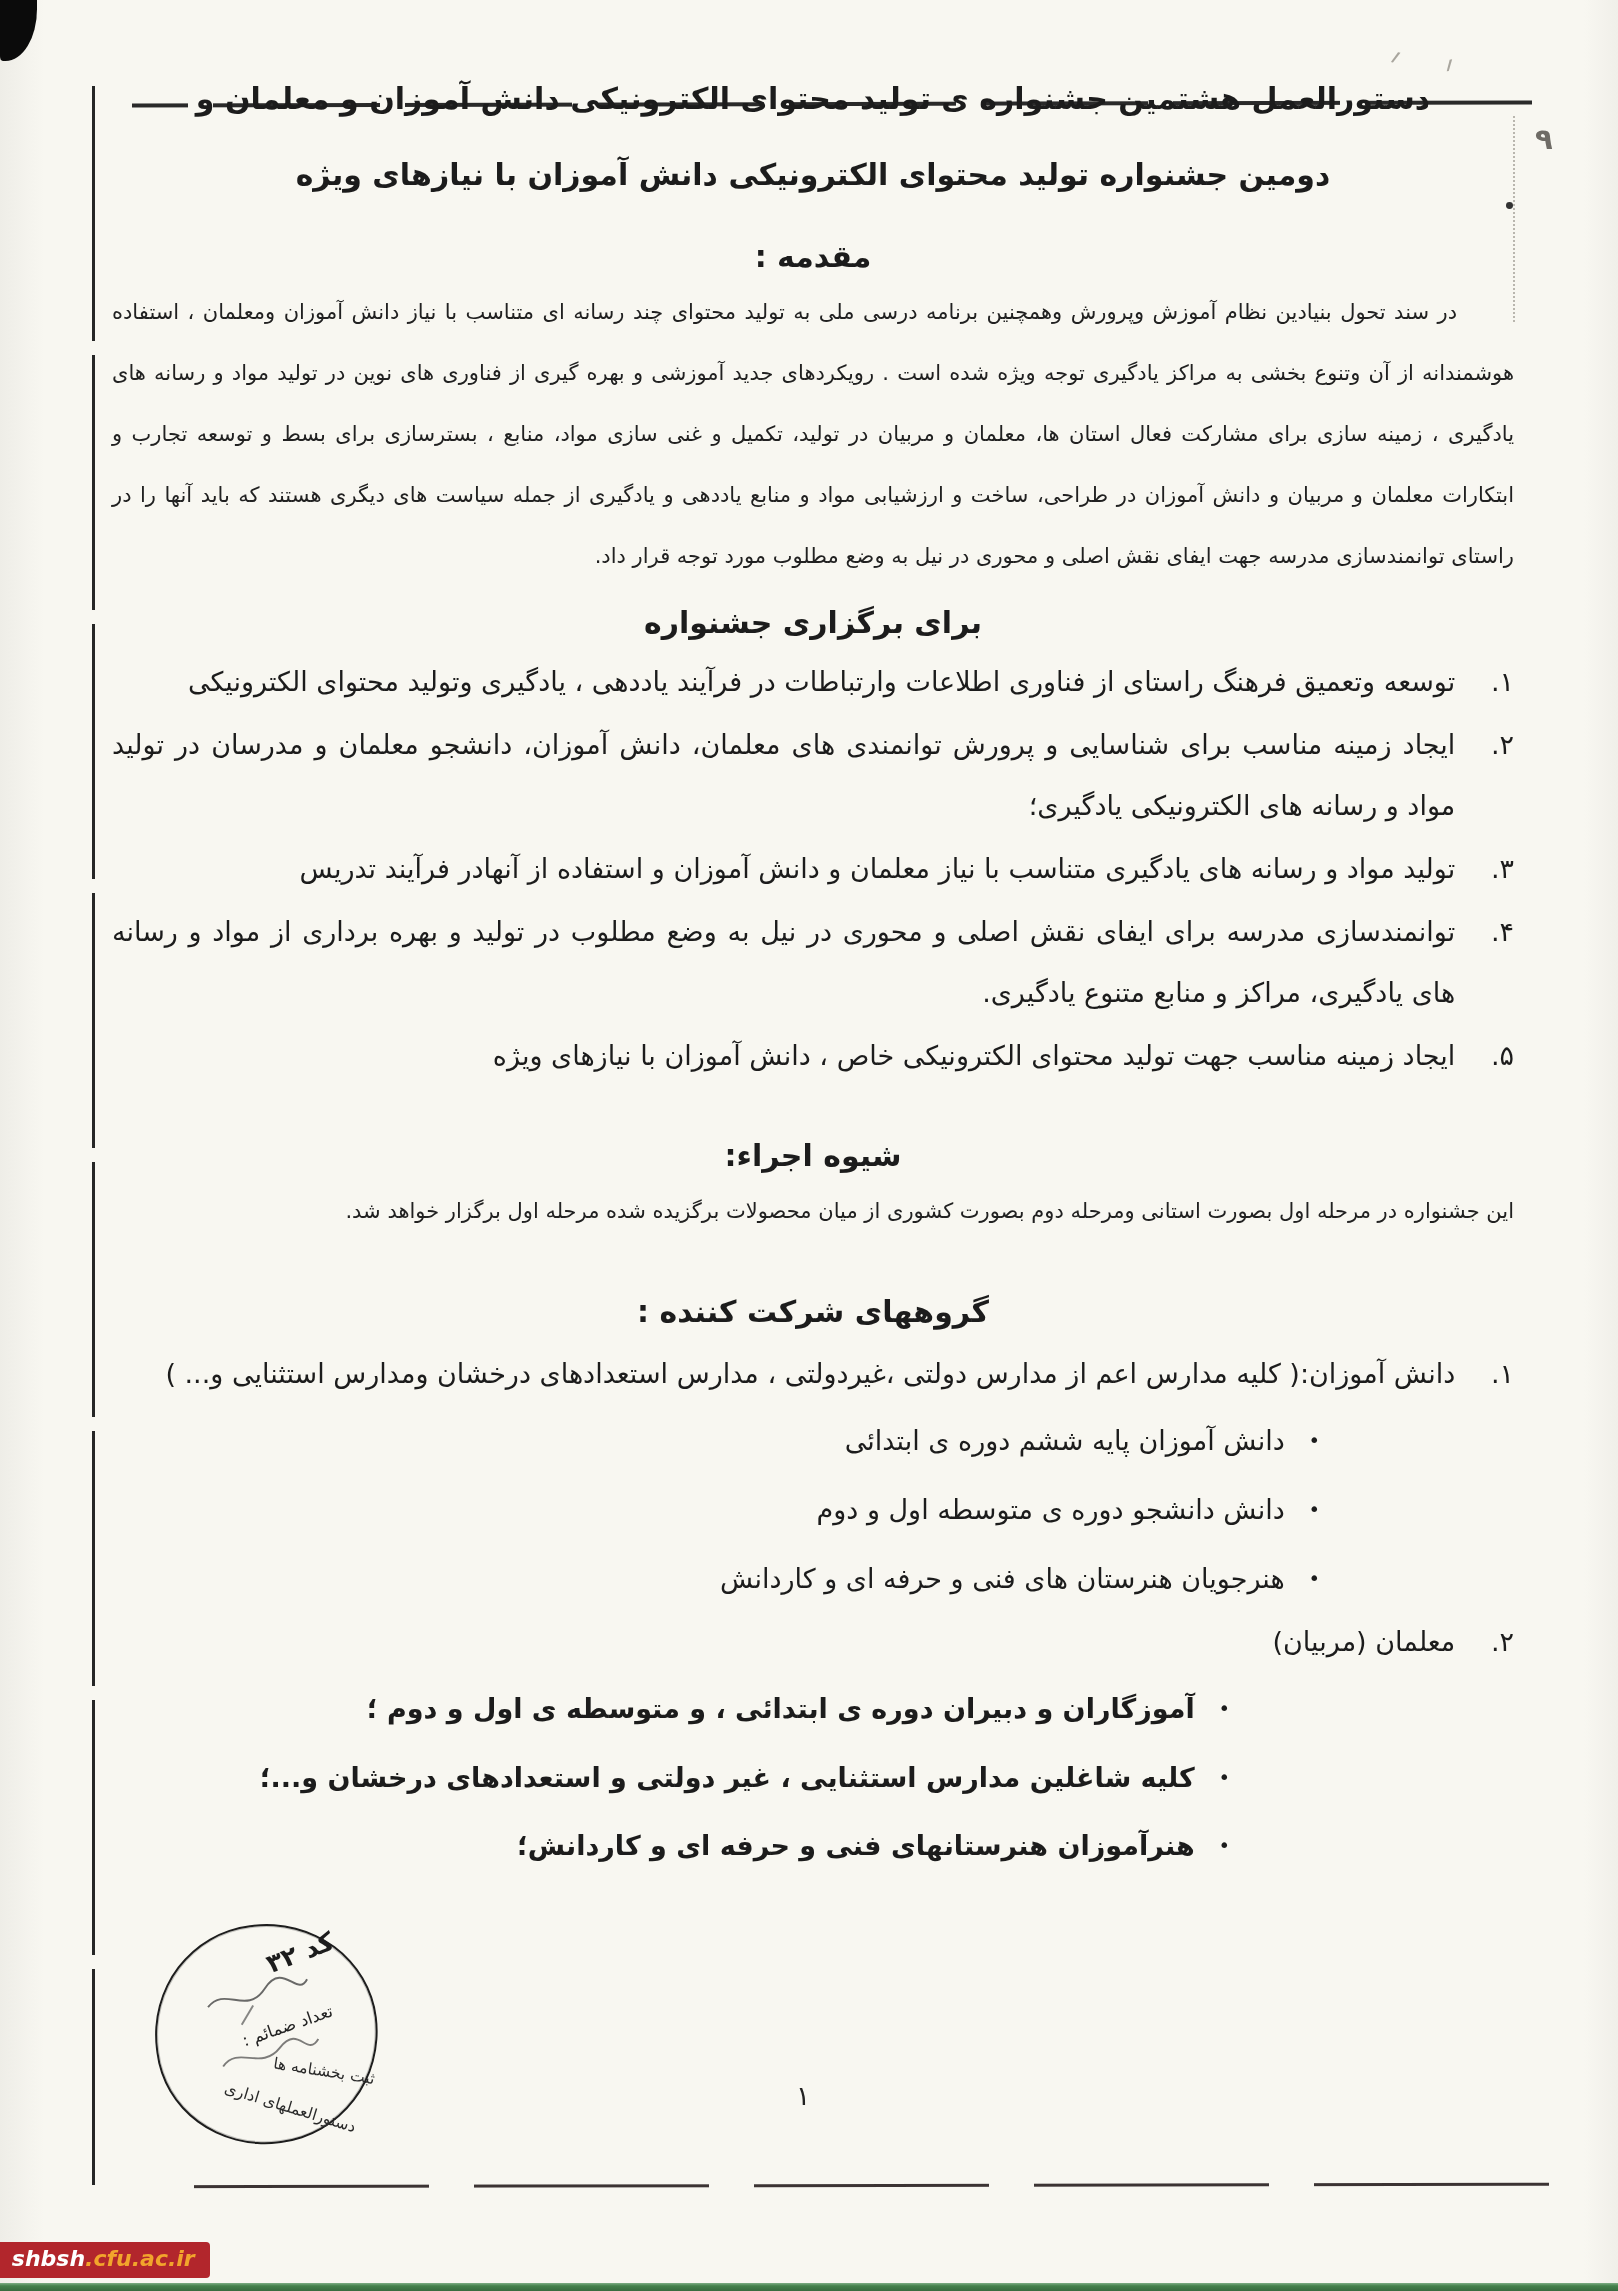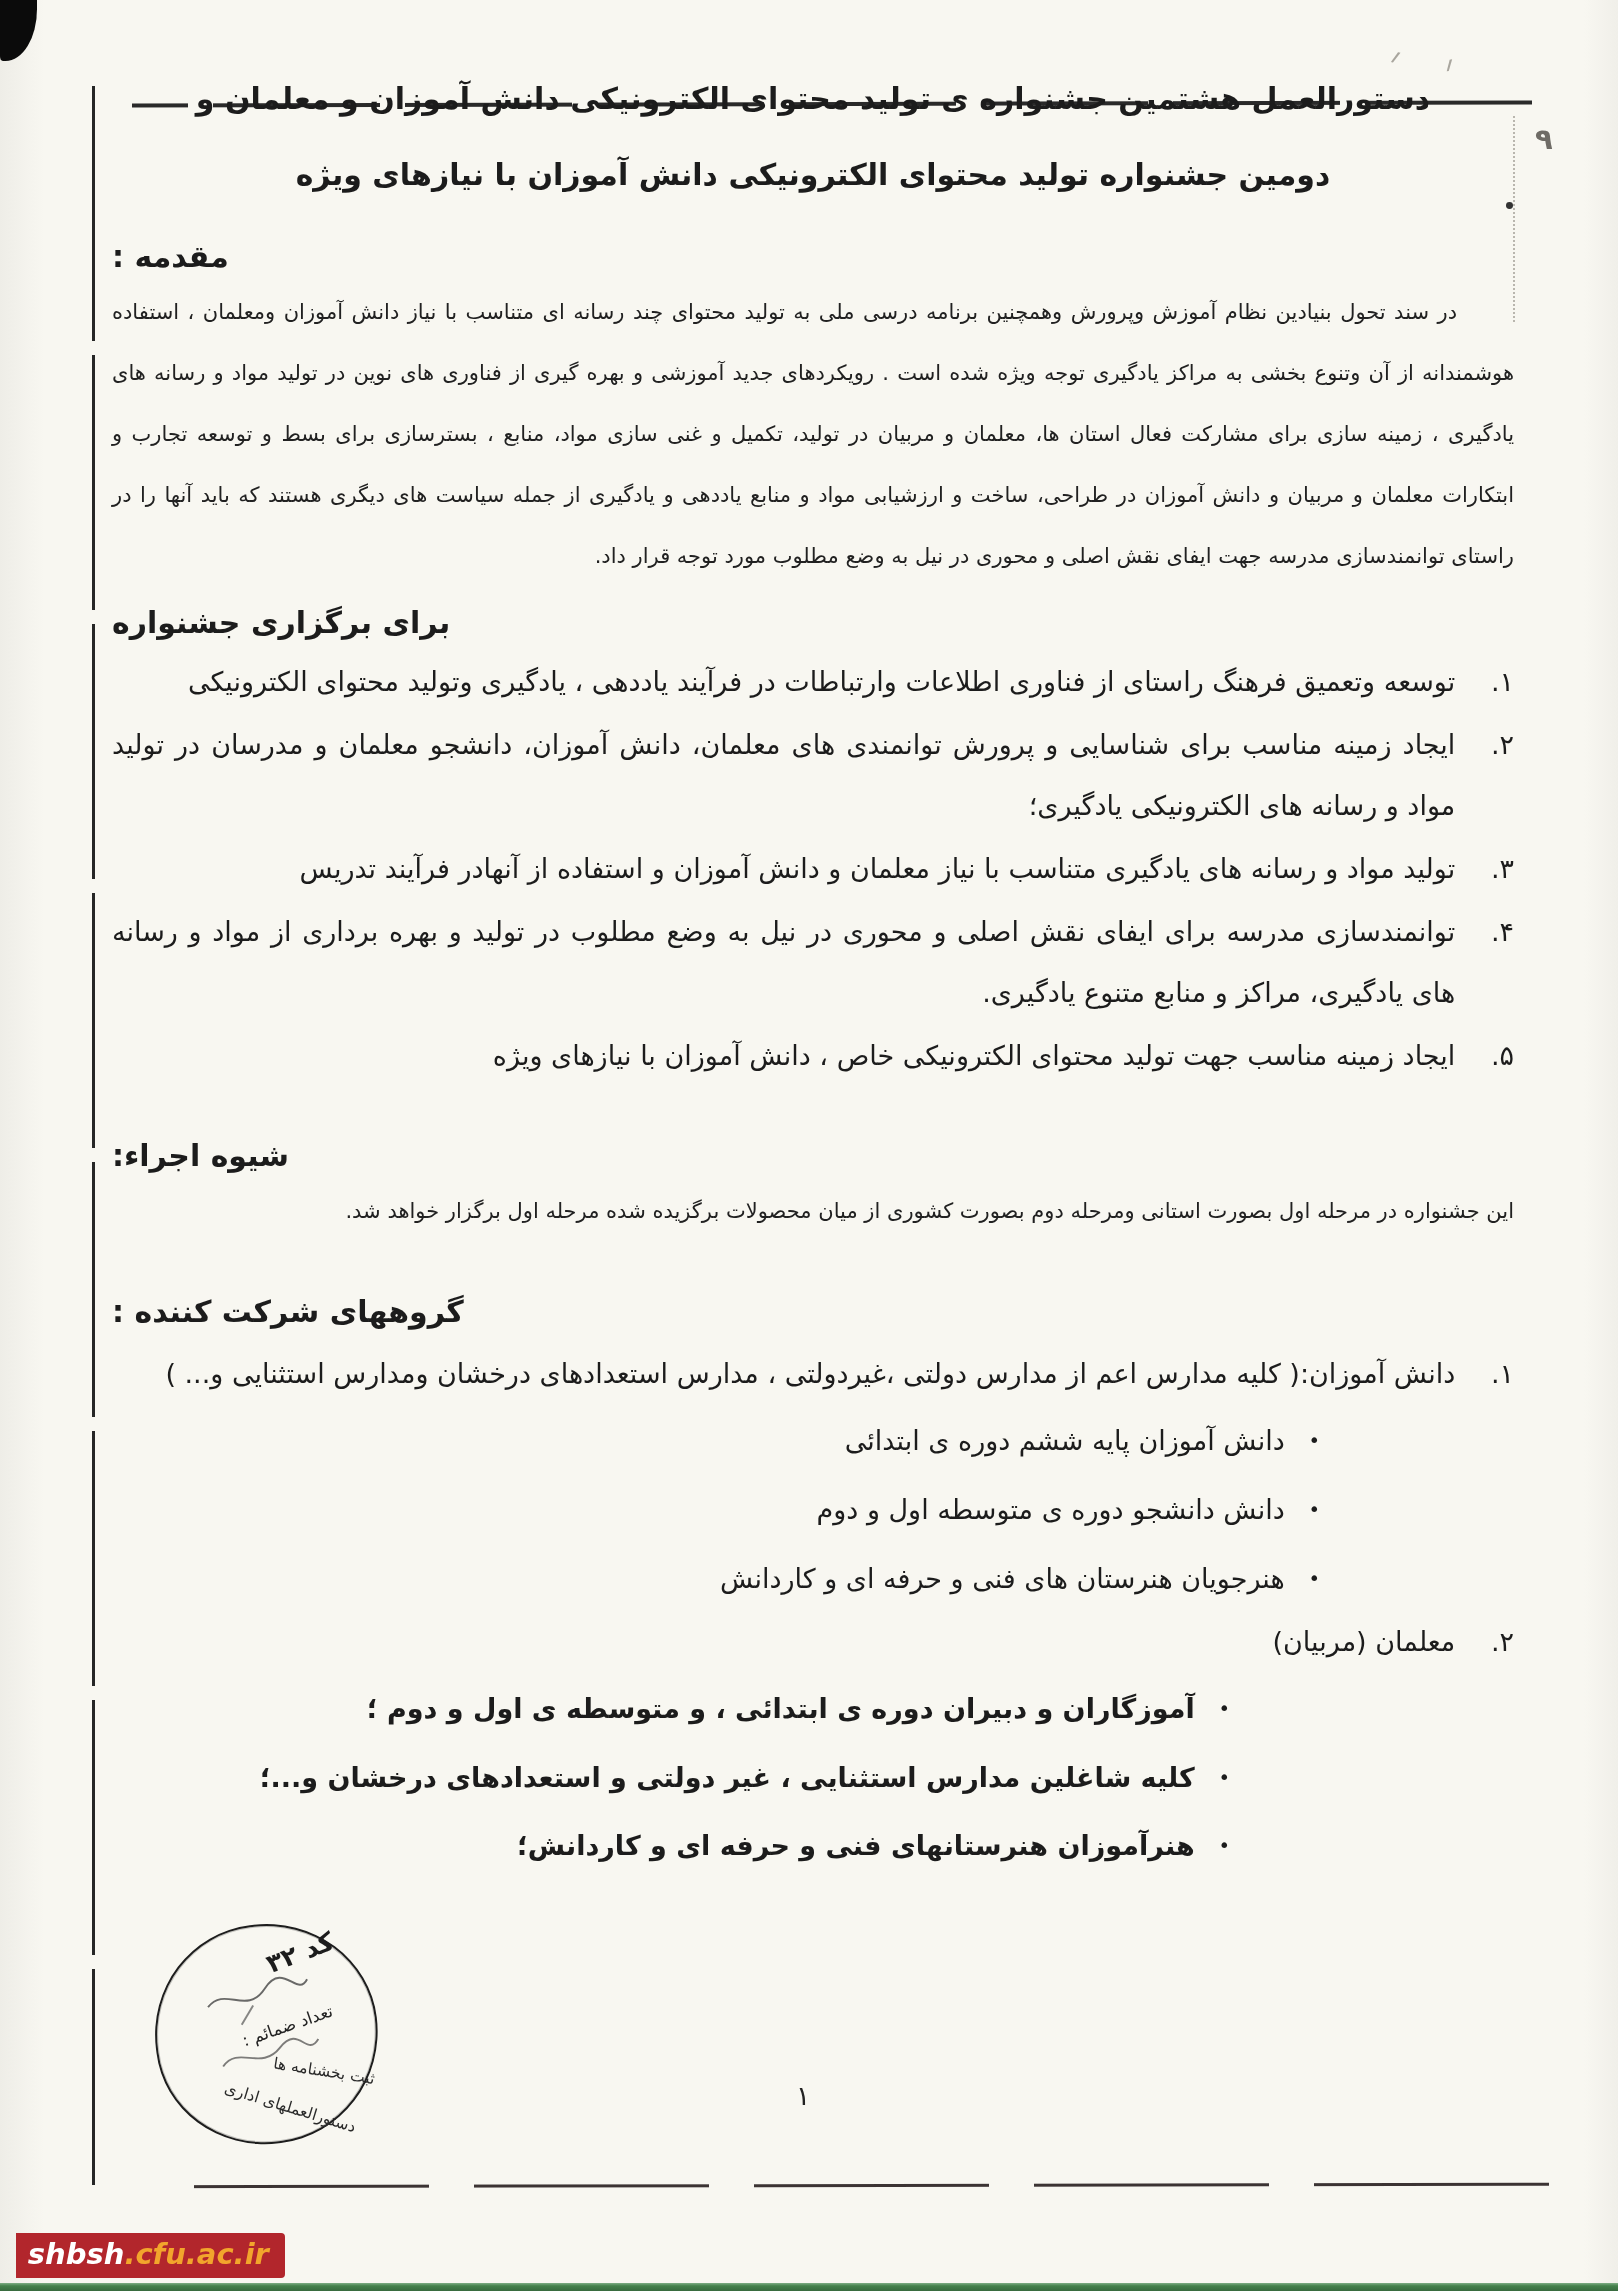--- a/index.html
+++ b/index.html
@@ -28,21 +28,21 @@
   .mark-nine{position:absolute;top:122px;left:1535px;font-size:29px;font-weight:bold;color:#6f6c66;}
   .mark-dot{position:absolute;top:202px;left:1506px;width:6.9px;height:6.9px;border-radius:50%;background:#333;}
   .mark-tick1{position:absolute;top:43px;left:1390px;color:#a9a69e;font-size:21.6px;transform:rotate(14deg);}
   .mark-tick2{position:absolute;top:51px;left:1443px;color:#a9a69e;font-size:21.6px;transform:rotate(-8deg);}
   .bottom-green{position:absolute;bottom:0;left:0;right:0;height:8.8px;
     background:linear-gradient(to bottom,#7fae85 0,#45814c 2.9px,#35663c 100%);}
   
   .content{position:absolute;top:0;right:104px;width:1402px;}
   .title-block{margin-top:79px;text-align:center;font-weight:bold;font-size:30px;line-height:39px;}
   .title-line2{margin-top:37px;}
-  .h1{font-weight:bold;font-size:30px;line-height:39px;text-align:left;}
+  .h1{font-weight:bold;font-size:30px;line-height:39px;text-align:center;}
   .h-intro{margin-top:43px;}
   .body-par{font-size:21px;line-height:61px;text-align:justify;color:#212121;}
   .intro-par{margin-top:5.9px;text-indent:57px;}
   .h-goals{margin-top:15.7px;}
   .list{margin-top:9.8px;}
   .num-item{display:flex;gap:15.7px;font-size:27px;line-height:61px;margin-bottom:2px;}
   .num-item .num{flex:0 0 43px;text-align:right;}
   .num-item .itext{flex:1;text-align:justify;}
   .h-method{margin-top:50px;}
   .method-par{margin-top:5.9px;}
@@ -58,22 +58,22 @@
   .stamp{position:absolute;top:1924px;left:155px;width:223px;height:220px;transform:rotate(-7deg);}
   .stamp-ring{position:absolute;inset:0;border:2.9px solid #1d1d1d;border-radius:49% 51% 50% 50%/51% 49% 52% 48%;
     box-shadow:inset 0 0 0 1px rgba(30,30,30,.25);}
   .stamp-code{position:absolute;top:17.6px;right:33px;font-size:25.5px;font-weight:bold;transform:rotate(-14deg);}
   .stamp-attach{position:absolute;top:94px;right:43px;font-size:16.7px;transform:rotate(-12deg);color:#222;}
   .stamp-arc1{position:absolute;bottom:57px;right:7.8px;font-size:15.7px;transform:rotate(16deg);color:#2a2a2a;}
   .stamp-arc2{position:absolute;bottom:25.5px;right:29px;font-size:15.7px;transform:rotate(24deg);color:#2a2a2a;}
   .stamp svg{position:absolute;inset:0;}
   
   .page-number{position:absolute;top:2080px;left:796px;font-size:26.5px;color:#222;}
-  .watermark{position:absolute;bottom:13.7px;left:16px;background:#b2262c;padding:4.9px 15.7px 6.9px 11.8px;
-    font-size:29px;font-weight:bold;font-style:italic;direction:ltr;border-radius:0 3.9px 3.9px 0;}
+  .watermark{position:absolute;bottom:13.7px;left:0;background:#b2262c;padding:4.9px 15.7px 6.9px 11.8px;
+    font-size:22px;font-weight:bold;font-style:italic;direction:ltr;border-radius:0 3.9px 3.9px 0;}
   .wm-site{color:#ffffff;}
   .wm-domain{color:#f2a52c;}
 </style>
 </head>
 <body>
 
 <div class="page">
 
   <div class="corner-blob"></div>
   <div class="rule-top"></div>

